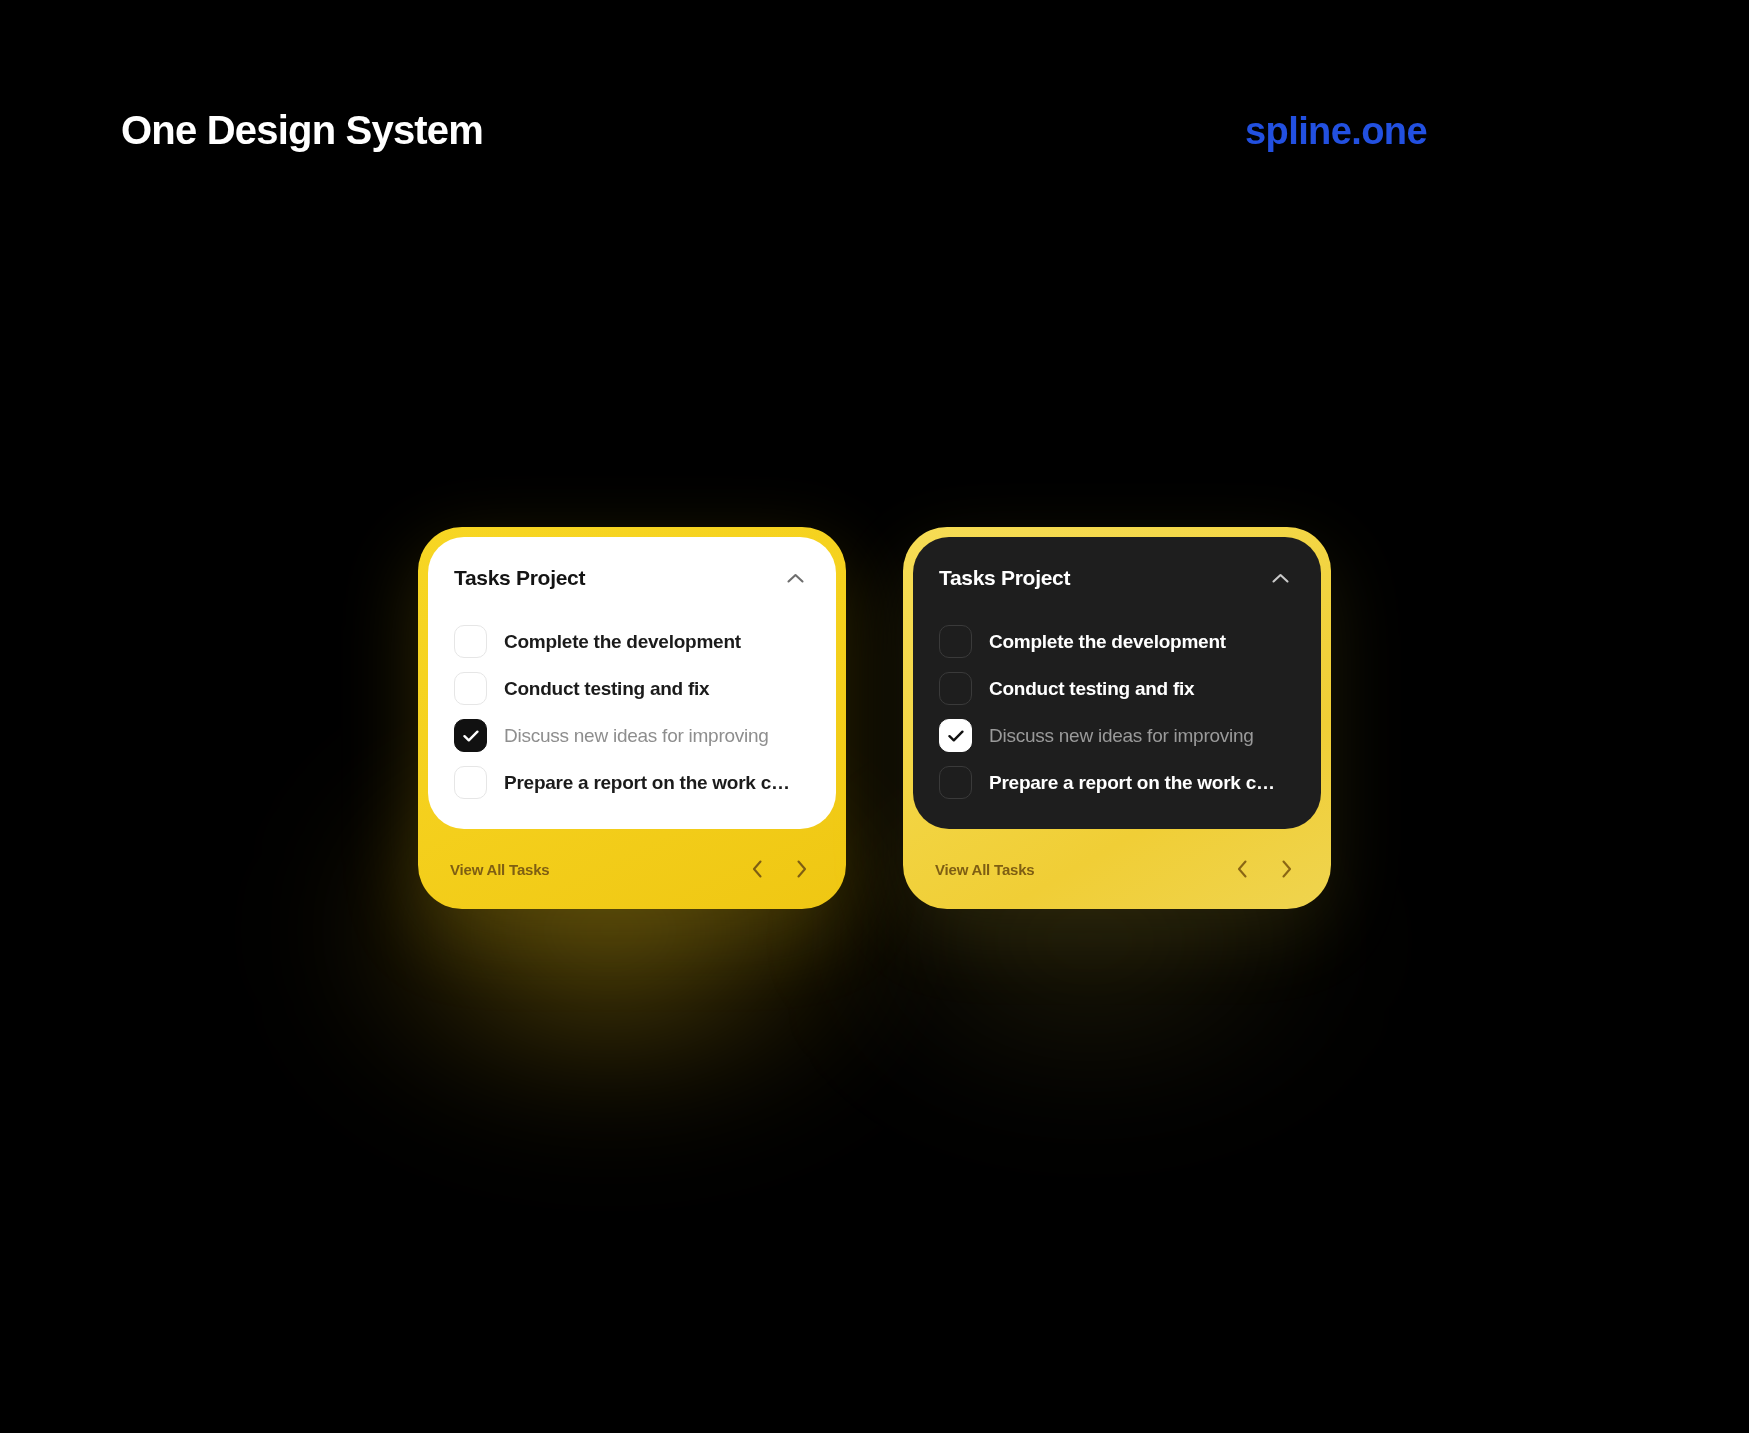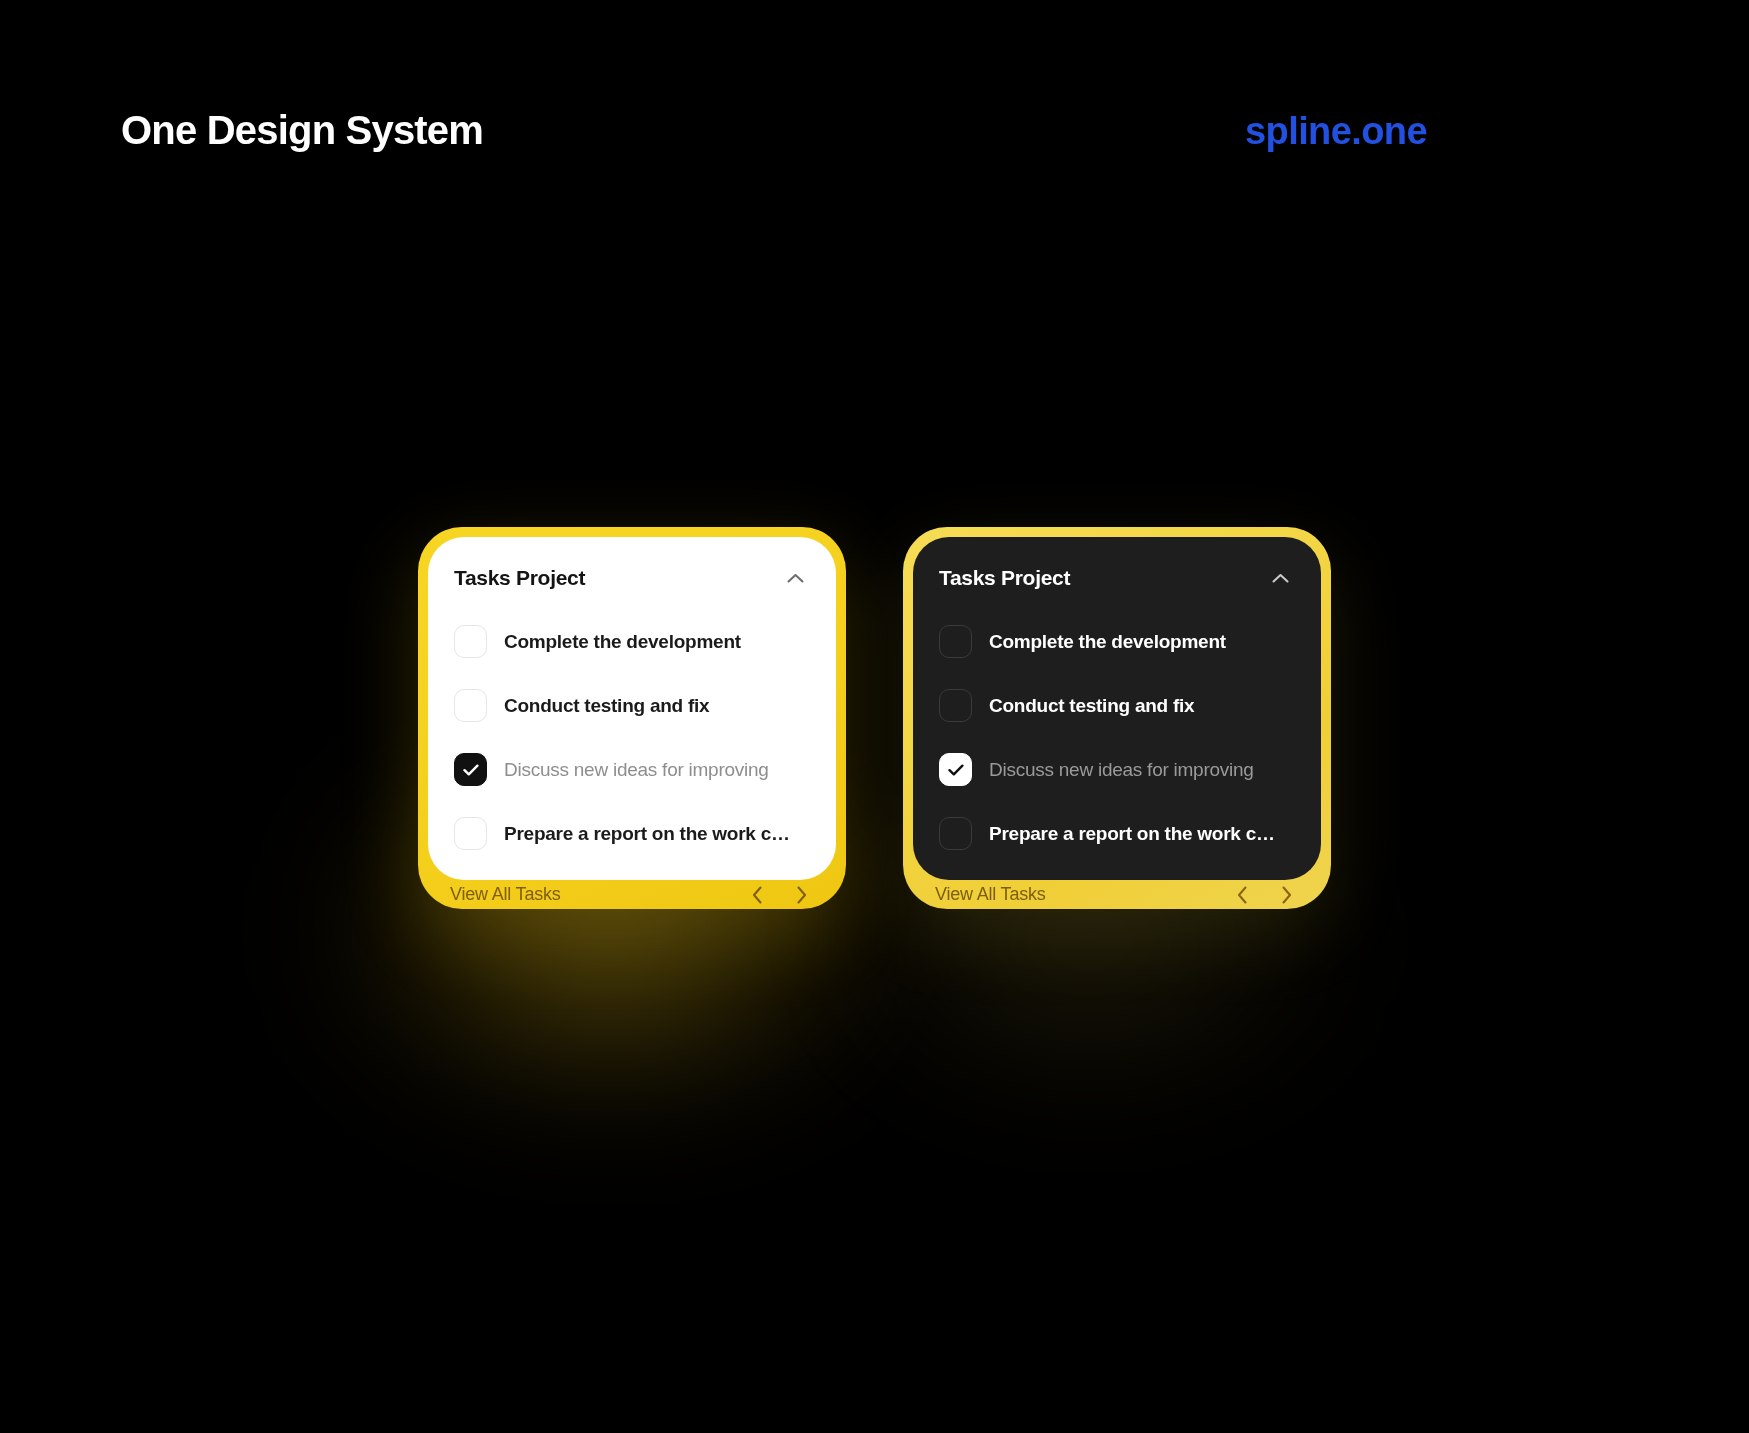--- a/index.html
+++ b/index.html
@@ -73,21 +73,21 @@
   #panel-light .panel-title { color:#141414; }
   #panel-dark  .panel-title { color:#FFFFFF; }
 
   .collapse-btn {
     width:30px; height:30px; display:flex; align-items:center; justify-content:center;
     cursor:pointer; background:none; border:none;
   }
   .chev-up { width:17px; height:10px; display:block; }
 
   
-  .task-list { display:flex; flex-direction:column; gap:31px; }
+  .task-list { display:flex; flex-direction:column; gap:14px; }
   .task-row { display:flex; align-items:center; gap:17px; cursor:pointer; }
 
   .checkbox {
     width:33px; height:33px; flex:0 0 33px;
     border-radius:10px;
     display:flex; align-items:center; justify-content:center;
   }
   #panel-light .checkbox.unchecked { background:#FFFFFF; border:1.6px solid #E6E6E6; }
   #panel-light .checkbox.checked   { background:#111111; border:1.6px solid #111111; }
   #panel-dark  .checkbox.unchecked { background:#1E1E1E; border:1.6px solid #3A3A3A; }
@@ -102,21 +102,21 @@
   #panel-light .task-row.done .task-label { color:#8E8E8E; font-weight:400; }
   #panel-dark  .task-row.done .task-label { color:#9A9A9A; font-weight:400; }
 
   
   .card-footer {
     flex:1;
     display:flex; align-items:center; justify-content:space-between;
     padding:0 22px;
   }
   .footer-link {
-    font-size:18px; font-weight:400; letter-spacing:-0.2px;
+    font-size:15px; font-weight:700; letter-spacing:-0.2px;
     color:#7E5E13; cursor:pointer; white-space:nowrap;
   }
   .footer-nav { display:flex; align-items:center; gap:18px; }
   .nav-btn {
     width:26px; height:26px; display:flex; align-items:center; justify-content:center;
     cursor:pointer; background:none; border:none;
   }
   .chev-side { width:11px; height:18px; display:block; }
 </style>
 </head>

